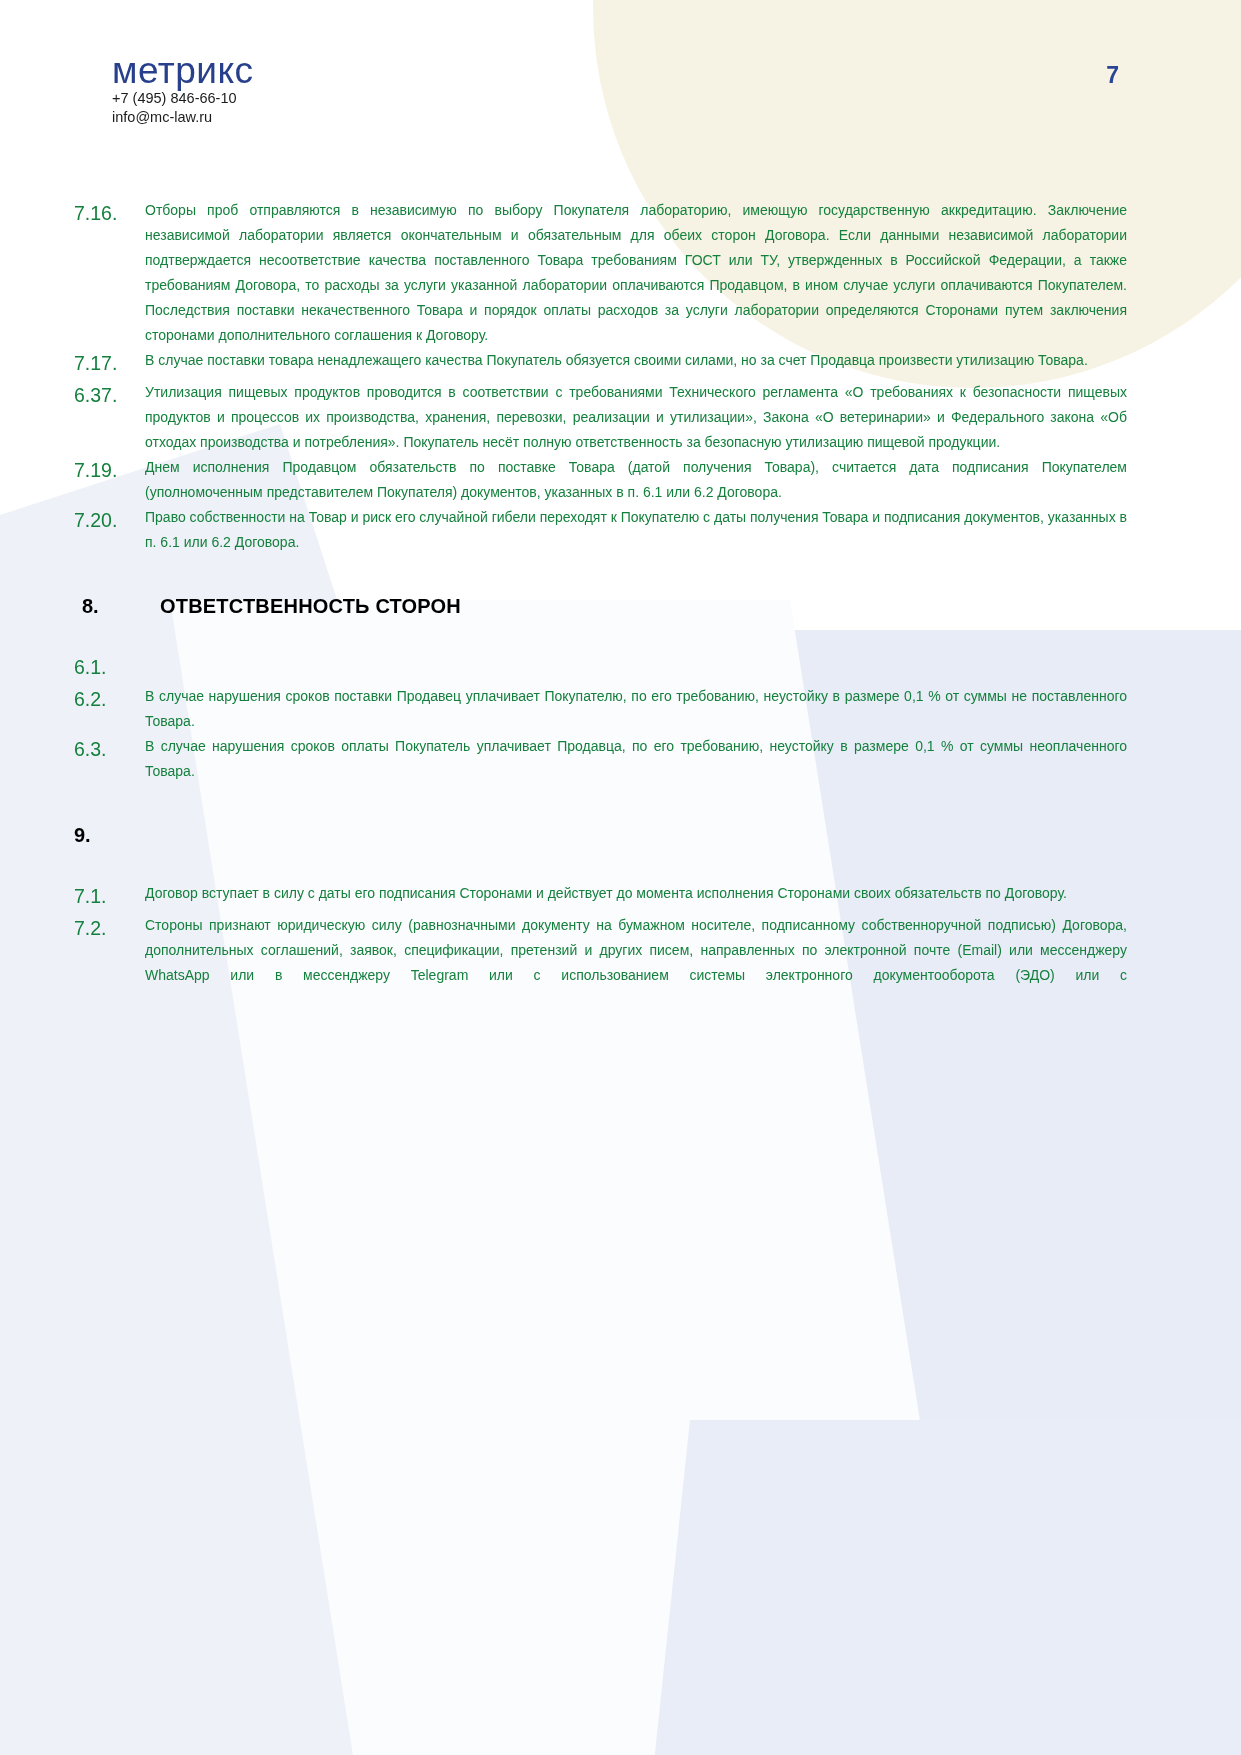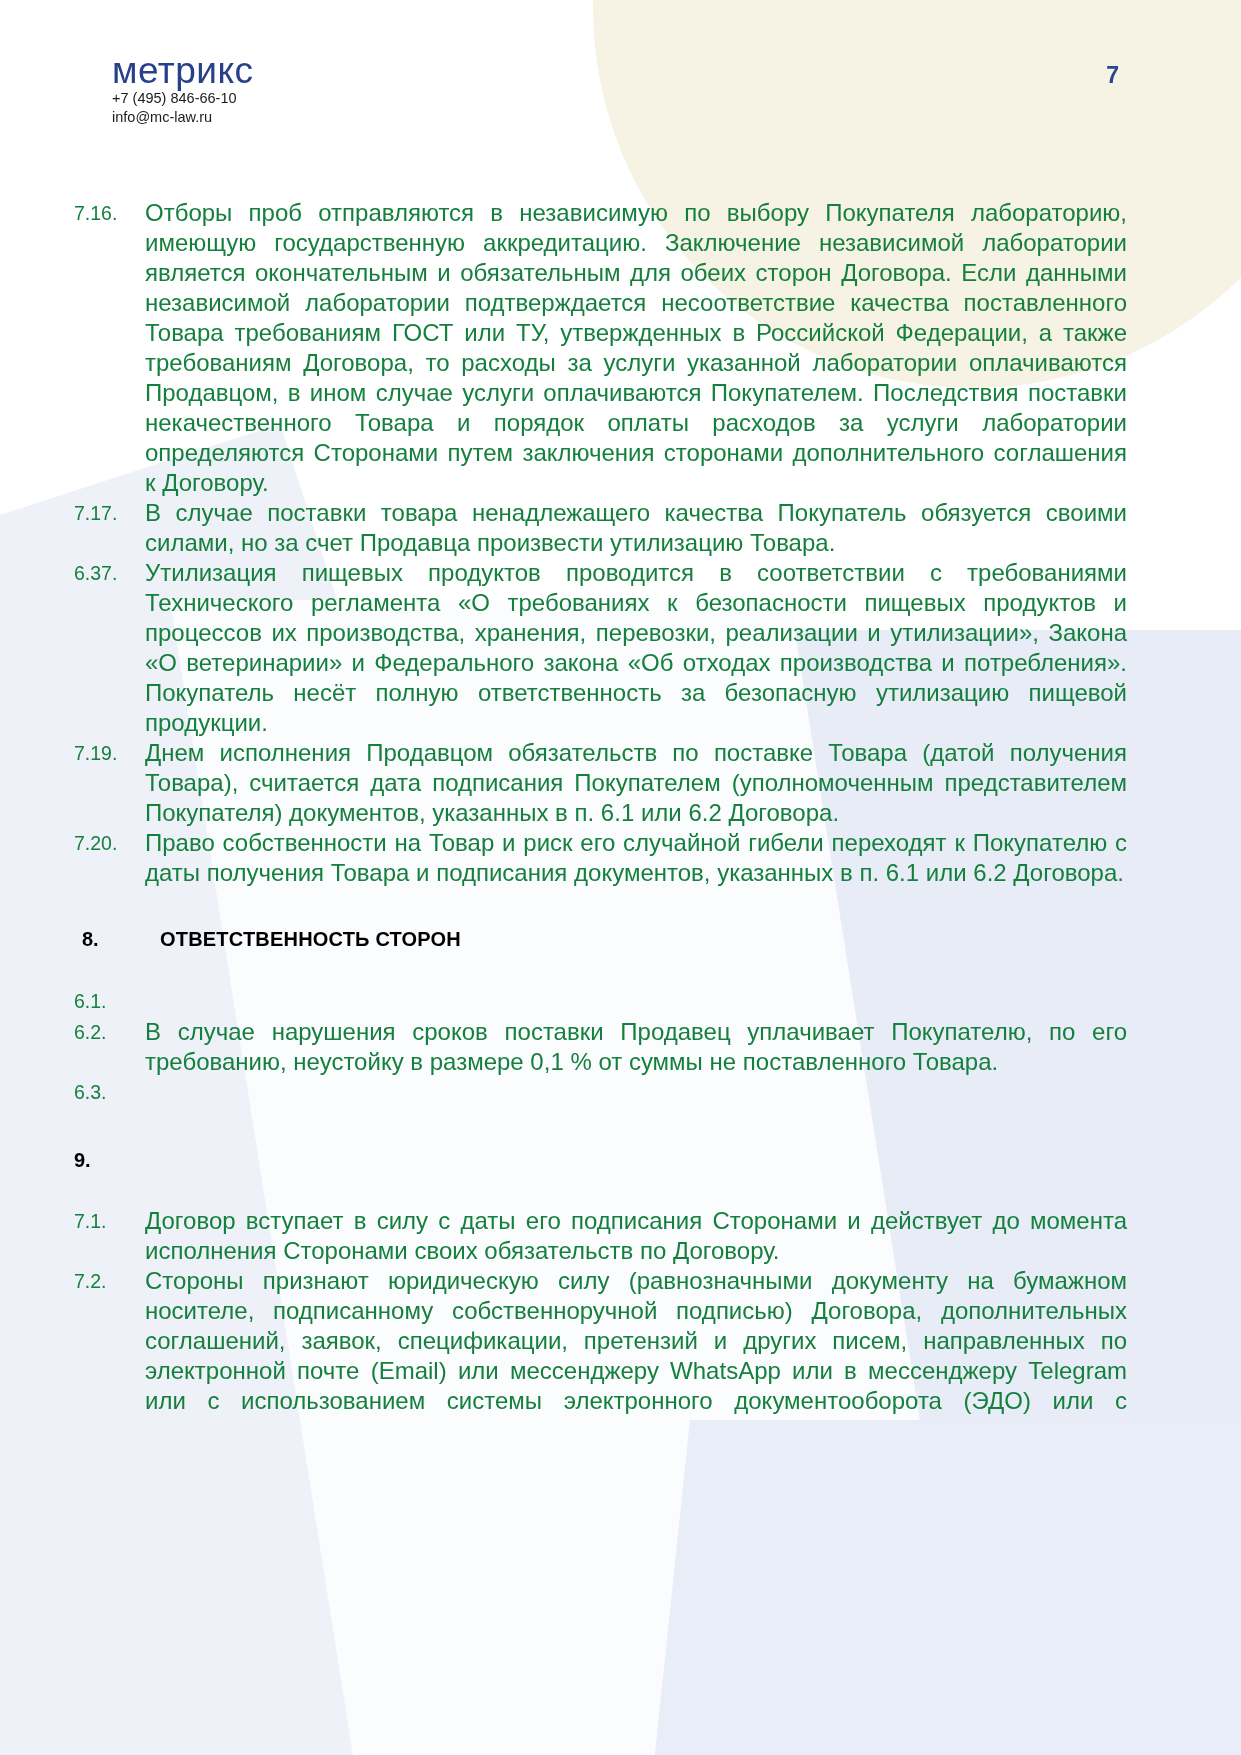--- a/index.html
+++ b/index.html
@@ -135,22 +135,22 @@
   }
   .clause-num {
     flex: 0 0 auto;
     width: 71px;
     font-size: 19.5px;
     line-height: 31.6px;
     white-space: nowrap;
   }
   .clause-text {
     flex: 1 1 auto;
-    font-size: 24px;
-    line-height: 30px;
+    font-size: 14px;
+    line-height: 25px;
     text-align: justify;
     text-justify: inter-word;
     hyphens: none;
   }
   .clause-text.last-justify::after {
     content: "";
     display: inline-block;
     width: 100%;
   }
 
@@ -242,20 +242,21 @@
       <div class="clause-num">6.1.</div>
     </div>
 
     <div class="clause">
       <div class="clause-num">6.2.</div>
       <div class="clause-text">В случае нарушения сроков поставки Продавец уплачивает Покупателю, по его требованию, неустойку в размере 0,1 % от суммы не поставленного Товара.</div>
     </div>
 
     <div class="clause">
       <div class="clause-num">6.3.</div>
+      <div class="clause-text">В случае нарушения сроков оплаты Покупатель уплачивает Продавца, по его требованию, неустойку в размере 0,1 % от суммы неоплаченного Товара.</div>
     </div>
 
     <div class="gap-lg"></div>
 
     <div class="section-heading">
       <div class="sh-num">9.</div>
     </div>
 
     <div class="gap-md"></div>
 

